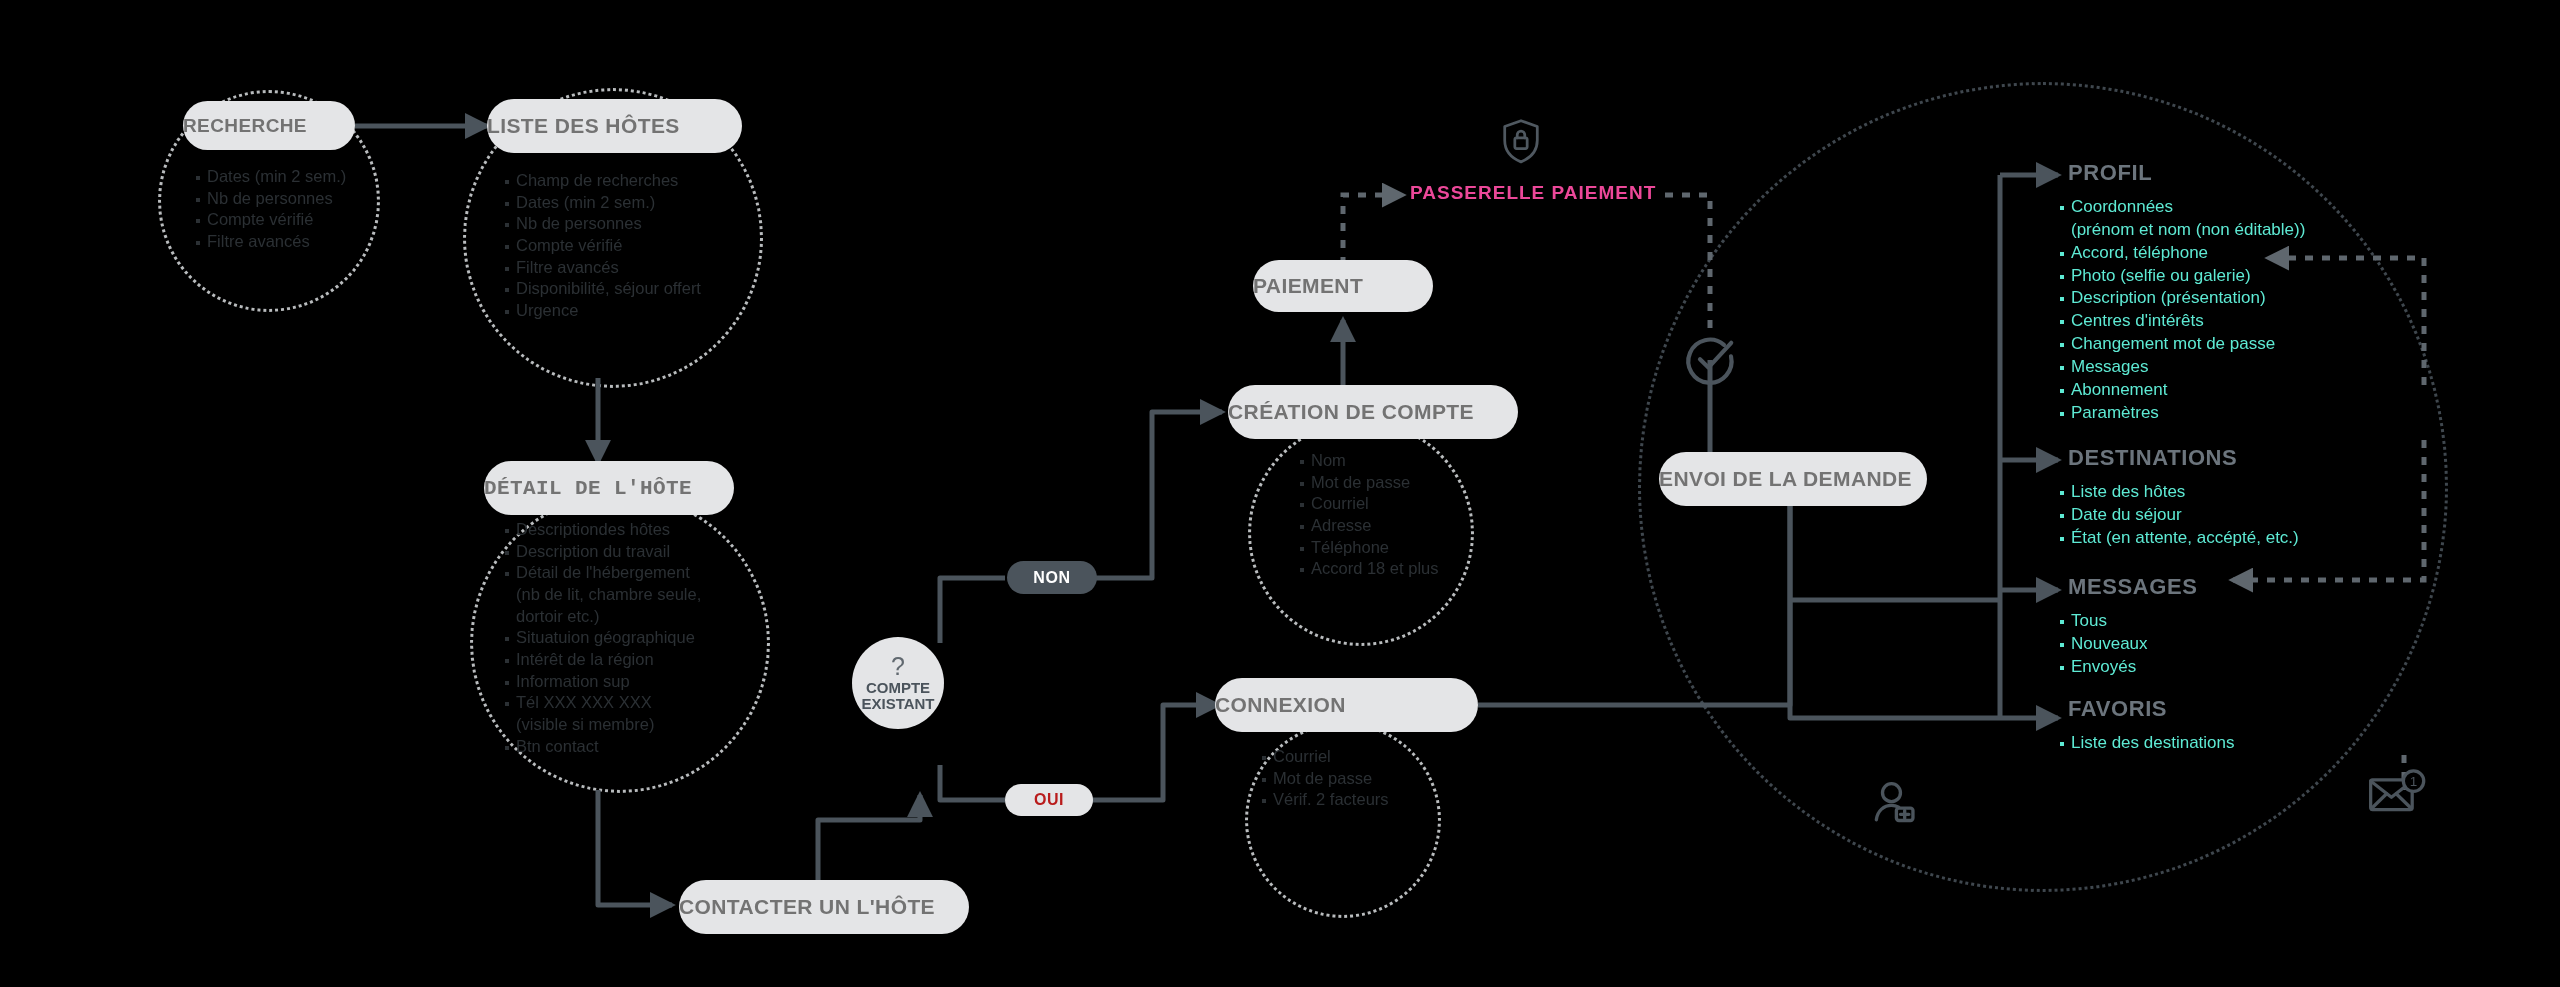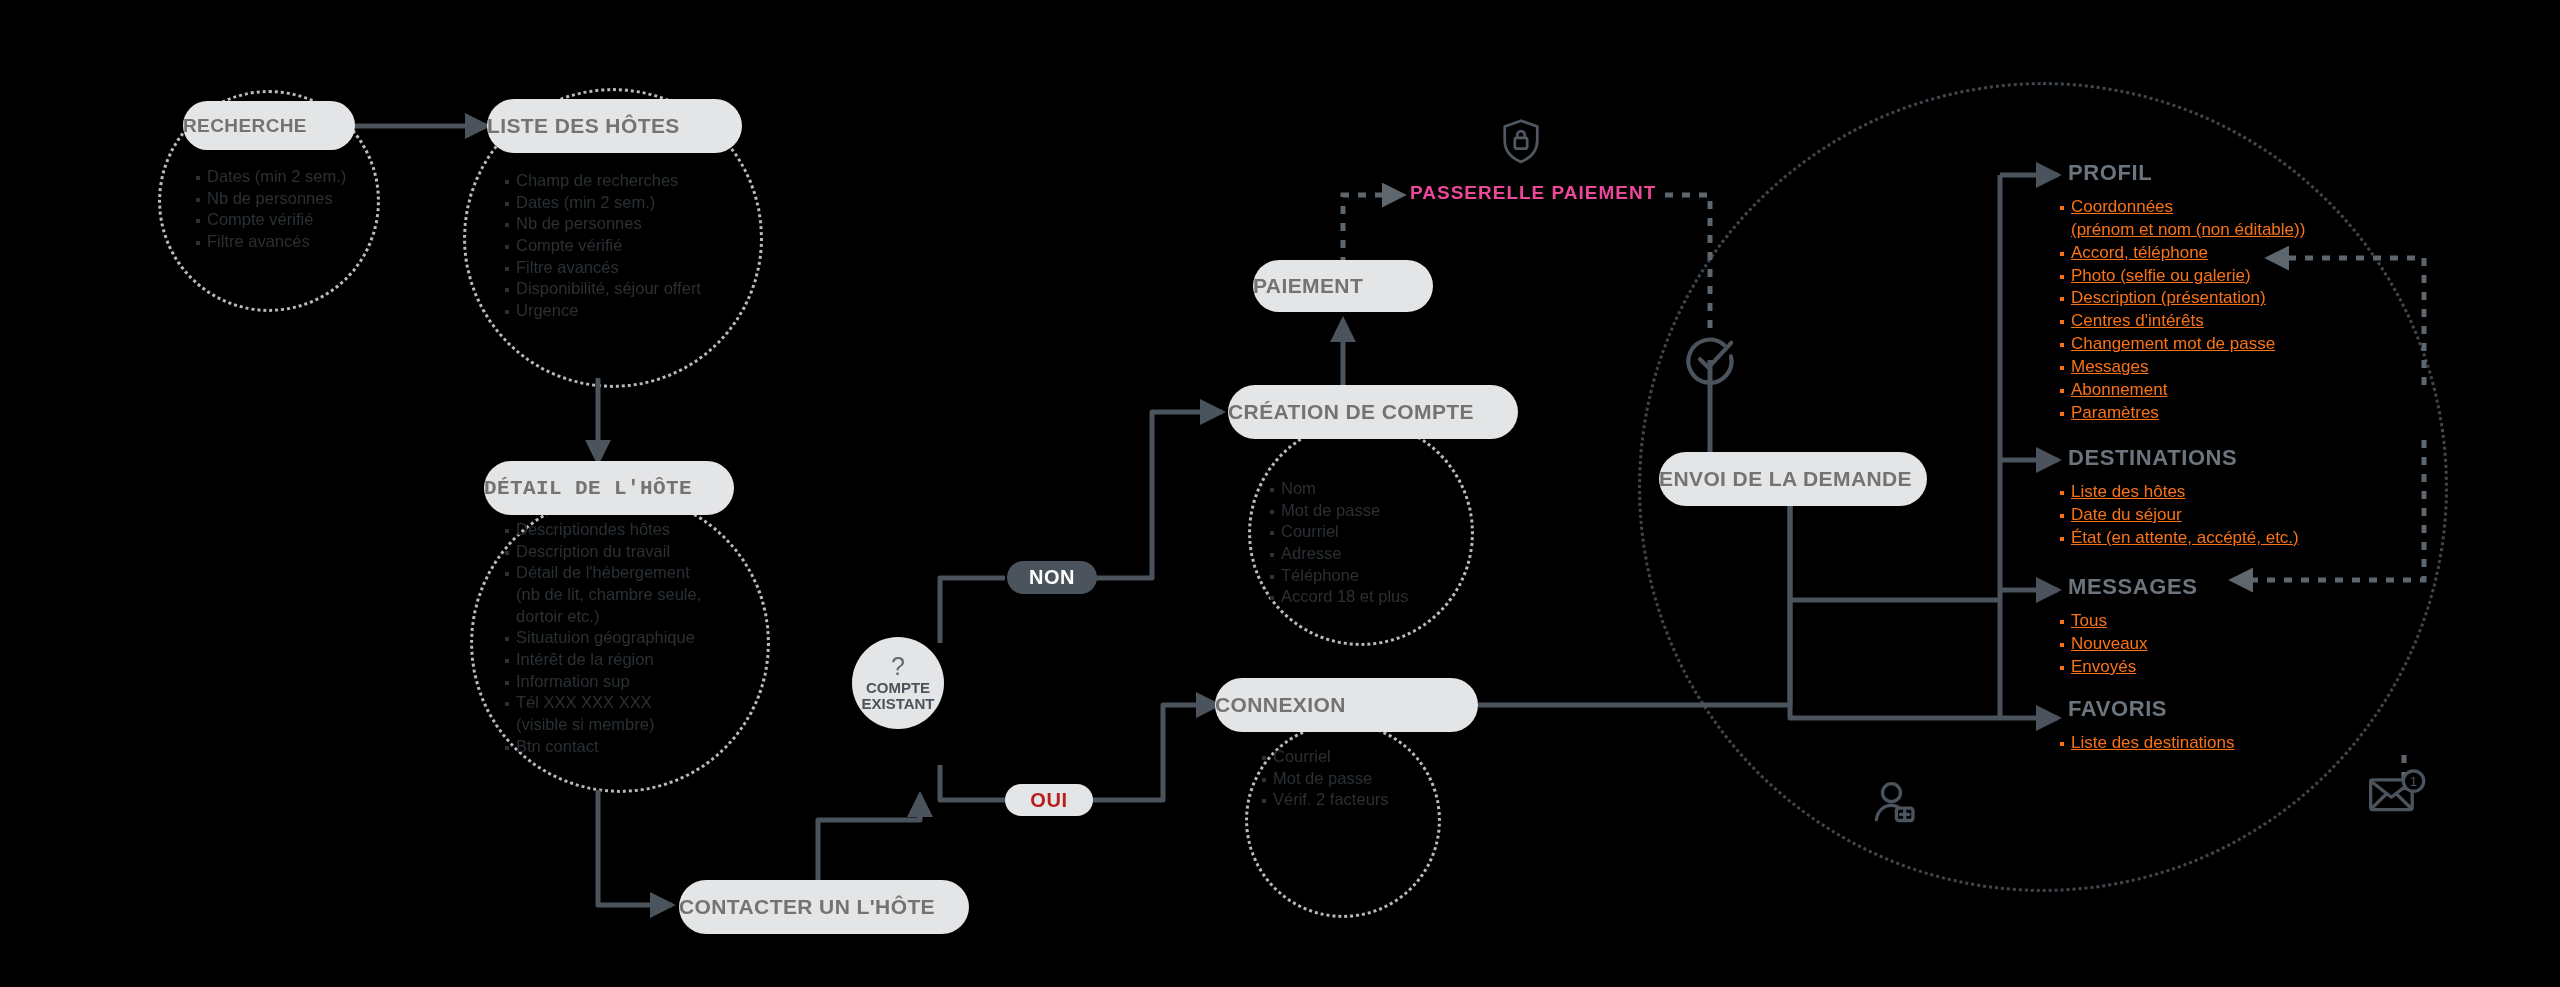--- a/index.html
+++ b/index.html
@@ -11,35 +11,35 @@
     position:absolute;background:#e4e5e7;color:#737373;
     border-radius:999px;display:flex;align-items:center;justify-content:flex-start;
     font-weight:bold;letter-spacing:.4px;white-space:nowrap;z-index:6;
   }
   .pill.sm{font-size:19px;}
   .pill.md{font-size:21px;}
 
   
   .badge{
     position:absolute;border-radius:999px;display:flex;align-items:center;justify-content:center;
-    font-weight:bold;font-size:20px;letter-spacing:.6px;z-index:7;
+    font-weight:bold;font-size:16px;letter-spacing:.6px;z-index:7;
   }
   .badge.dark{background:#4b545c;color:#ffffff;}
   .badge.light{background:#e4e5e7;color:#b91c1c;}
 
   
   .dcircle{
     position:absolute;border:3px dotted #b9bcbe;border-radius:50%;z-index:2;
     box-sizing:border-box;
   }
   .dcircle.big{border:3px dotted #3f474e;}
 
   
   .blist{position:absolute;z-index:5;color:#2b3034;font-size:16.5px;line-height:1.04;}
-  .blist.right{color:#f97316;font-size:17px;line-height:1.08;text-decoration:underline;}
+  .blist.right{color:#5eead4;font-size:17px;line-height:1.08;}
   .blist ul{list-style:none;margin:0;padding:0;}
   .blist li{position:relative;padding-left:11px;margin:0 0 4.5px 0;white-space:pre;}
   .blist li:before{content:"";position:absolute;left:0;top:8px;width:4px;height:4px;background:currentColor;}
   .blist li.cont:before{display:none;}
 
   
   .sect{position:absolute;color:#6c757d;font-weight:bold;font-size:22px;letter-spacing:.6px;z-index:5;}
 
   
   .qcircle{
@@ -204,21 +204,21 @@
         <li class="cont">dortoir etc.)</li>
         <li>Situatuion géographique</li>
         <li>Intérêt de la région</li>
         <li>Information sup</li>
         <li>Tél XXX XXX XXX</li>
         <li class="cont">(visible si membre)</li>
         <li>Btn contact</li>
       </ul>
   </div>
 
-  <div class="blist" style="left:1270px;top:452px;width:215px;margin-top:28px;">
+  <div class="blist" style="left:1300px;top:452px;width:215px;">
     <ul>
         <li>Nom</li>
         <li>Mot de passe</li>
         <li>Courriel</li>
         <li>Adresse</li>
         <li>Téléphone</li>
         <li>Accord 18 et plus</li>
       </ul>
   </div>
 

